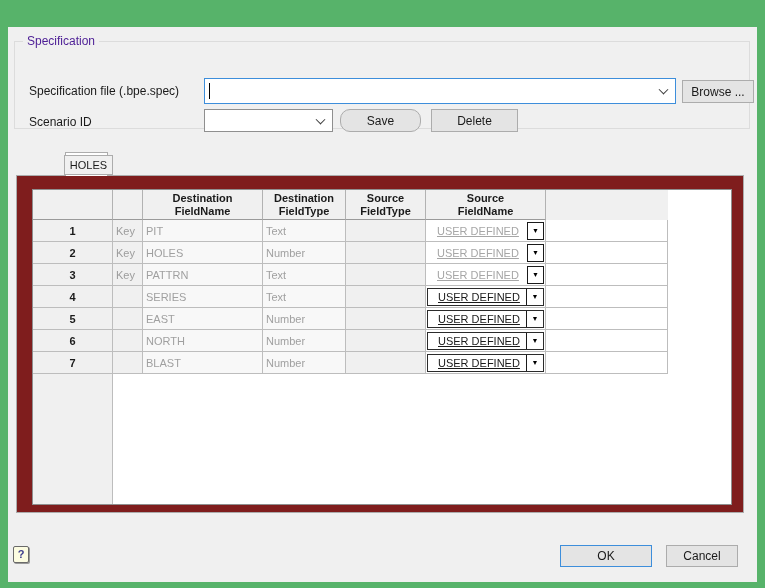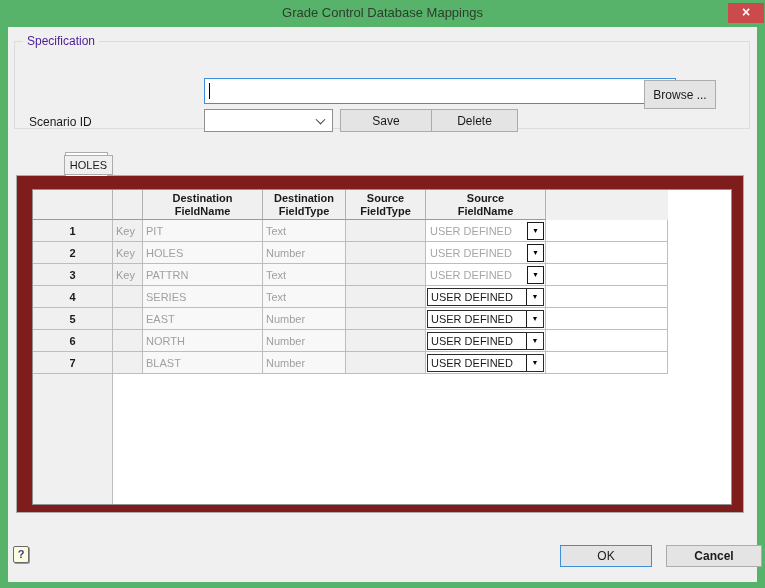--- a/index.html
+++ b/index.html
@@ -43,22 +43,22 @@
     border-right:1px solid #3c3c3c; border-bottom:1px solid #3c3c3c;
     transform:translateY(-70%) rotate(45deg);
   }
   .combo-spec-file { left:189px; top:36px; width:472px; height:26px; }
   .combo-scenario  { left:189px; top:67px; width:129px; height:23px; }
   .btn {
     position:absolute; background:#e4e4e4; border:1px solid #acacac;
     font-size:12px; color:#1a1a1a; text-align:center; cursor:pointer;
     font-family:"Liberation Sans", sans-serif;
   }
-  .btn-browse { left:629px; top:38px; width:72px; height:29px; }
-  .btn-save   { left:325px; top:67px; width:92px; height:23px; }
+  .btn-browse { left:667px; top:38px; width:72px; height:23px; }
+  .btn-save   { left:325px; top:67px; width:81px; height:23px;border-radius:10px; }
   .btn-delete { left:416px; top:67px; width:87px; height:23px; }
   
   .tab {
     position:absolute; border:1px solid #acacac; font-size:11px;
     text-align:center; cursor:pointer; z-index:2;
   }
   .tab-blast {
     left:13px; top:125px; width:43px; height:24px; line-height:22px;
     background:#fff; border-bottom:none;margin-left:44px;
   }
@@ -98,21 +98,21 @@
   .cell.c-num { background:#f0f0f0; font-weight:bold; justify-content:center; padding:0; }
   .cell.c-key { background:#f0f0f0; color:#9c9c9c; }
   .cell.c-dest { background:#f8f8f8; color:#a0a0a0; }
   .cell.c-srctype { background:#f0f0f0; }
   .cell.c-srcname { padding:1px; }
   .cell.c-filler { border:none; background:#fff; }
   .cellcombo {
     flex:1; height:18px; display:flex; align-items:center; background:#fff;
     position:relative; cursor:pointer;
   }
-  .cellcombo .combo-text { flex:1; padding-left:3px; font-size:11px; color:#1a1a1a; }
+  .cellcombo .combo-text { flex:1; padding-left:10px; font-size:11px; color:#1a1a1a;text-decoration:underline; }
   .cellcombo.muted .combo-text { color:#a6a6a6; }
   .cellcombo.boxed { border:1px solid #2b2b2b; }
   .dd-btn {
     width:17px; height:18px; border:1px solid #1a1a1a; background:#fff;
     display:flex; align-items:center; justify-content:center; font-size:7px;
     color:#000; flex:0 0 auto;
   }
   .cellcombo.boxed .dd-btn { height:16px; border-top:none; border-right:none; border-bottom:none; }
   .g-filler .f-rowheader {
     grid-column:1; background:#f0f0f0; border-right:1px solid #bdbdbd;
@@ -122,37 +122,32 @@
   .help-icon {
     position:absolute; left:5px; top:519px; width:16px; height:17px;
     background:#fcfce1; border:1px solid #6a6a6a; border-radius:2px;
     font-size:11px; font-weight:bold; color:#3b3b8c; text-align:center;
     line-height:15px; cursor:pointer; box-shadow:1px 1px 0 #9a9a9a;
   }
   .btn-ok {
     left:552px; top:518px; width:92px; height:22px;
     border:1px solid #3d8edb;
   }
-  .btn-cancel { left:658px; top:518px; width:96px; height:22px;font-weight:bold; }
+  .btn-cancel { left:658px; top:518px; width:72px; height:22px; }
 </style>
 </head>
 <body>
 
 <div class="window">
-  <div class="titlebar">
-    <div class="title-text">Grade Control Database Mappings</div>
-    <div class="close-btn">
-      <span>×</span>
-    </div>
-  </div>
 
   <div class="body">
 
     <div class="groupbox">
       <div class="legend">Specification</div>
+      <div class="lbl-file">Specification file (.bpe.spec)</div>
       <div class="combo combo-spec-file focused">
         <span class="caret"></span>
         <span></span>
         <span class="chev"></span>
       </div>
       <button class="btn btn-browse">Browse ...</button>
 
       <div class="lbl-scenario">Scenario ID</div>
       <div class="combo combo-scenario">
         <span></span>

